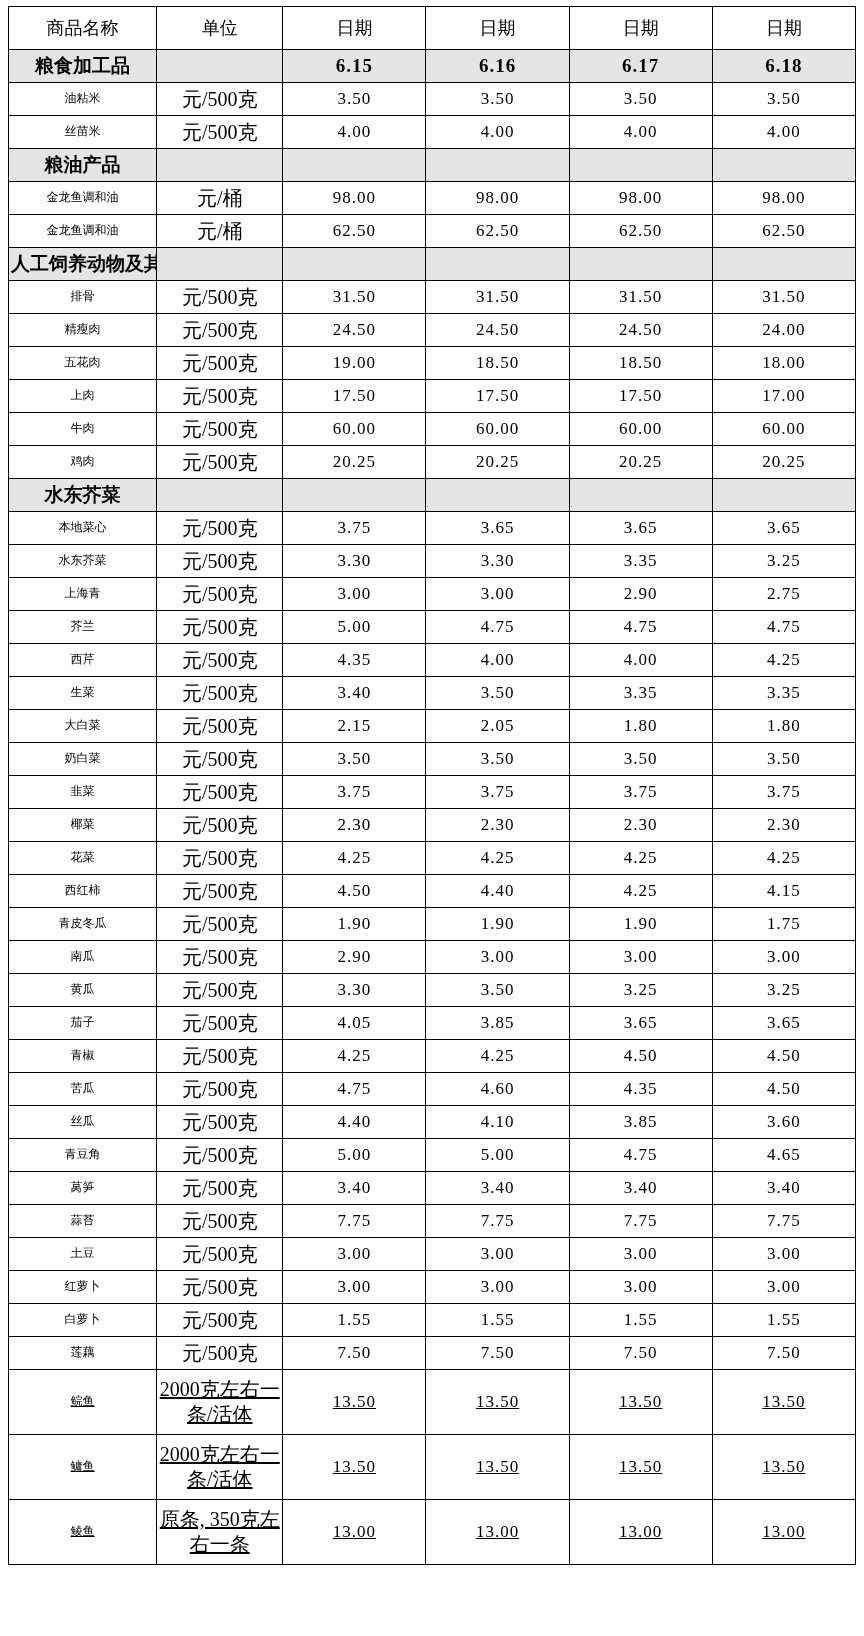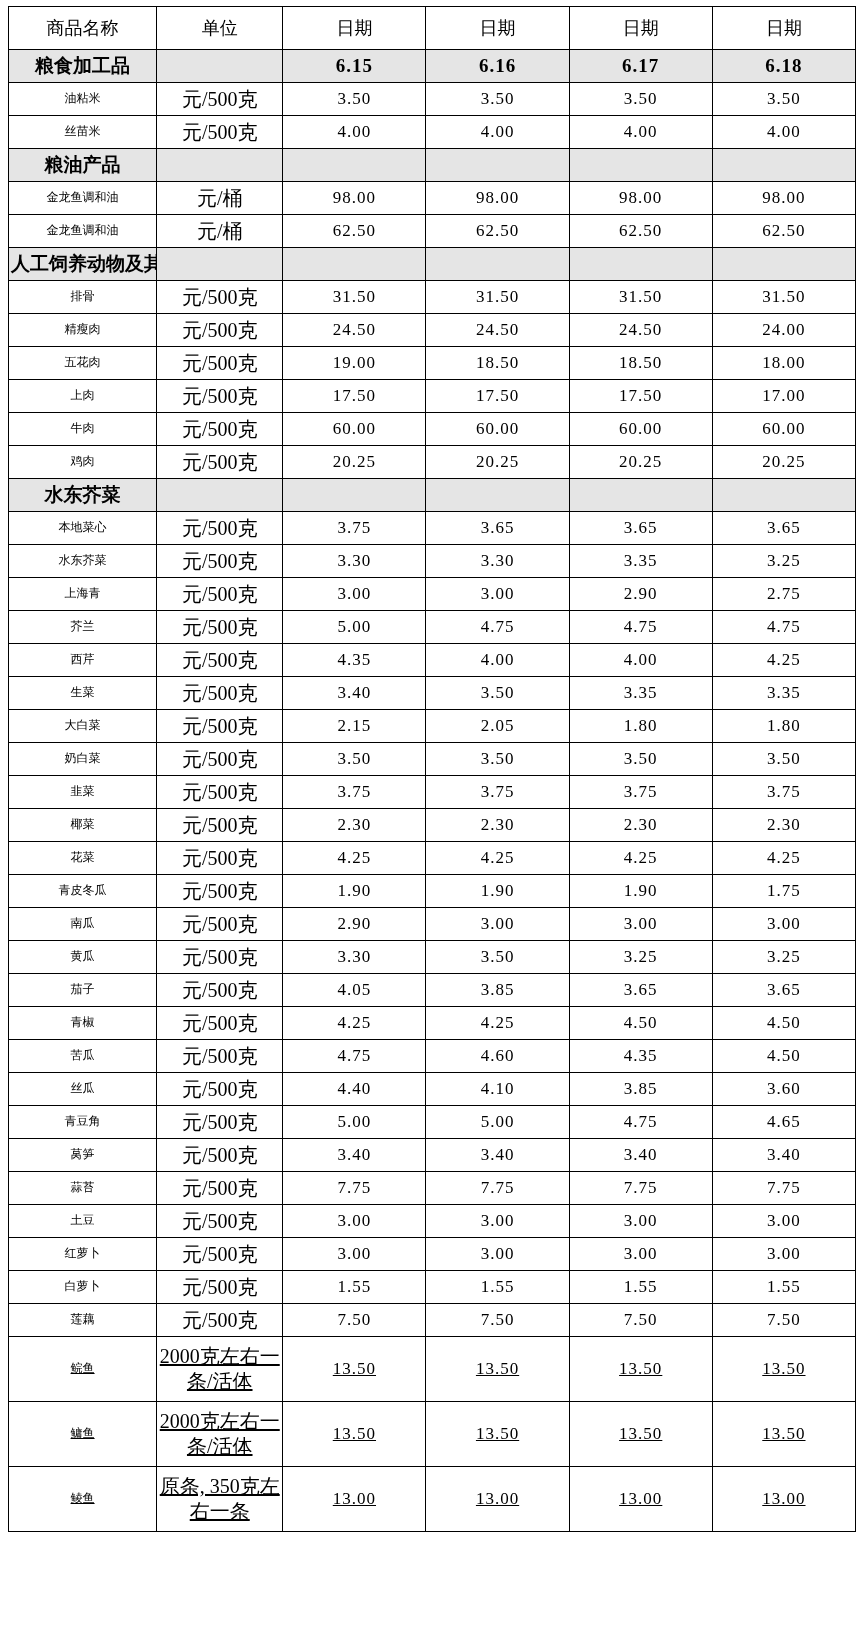--- a/index.html
+++ b/index.html
@@ -267,20 +267,28 @@
         </tr>
         <tr>
           <td class="name">花菜</td>
           <td class="unit">元/500克</td>
           <td class="val">4.25</td>
           <td class="val">4.25</td>
           <td class="val">4.25</td>
           <td class="val">4.25</td>
         </tr>
         <tr>
+          <td class="name">西红柿</td>
+          <td class="unit">元/500克</td>
+          <td class="val">4.50</td>
+          <td class="val">4.40</td>
+          <td class="val">4.25</td>
+          <td class="val">4.15</td>
+        </tr>
+        <tr>
           <td class="name">青皮冬瓜</td>
           <td class="unit">元/500克</td>
           <td class="val">1.90</td>
           <td class="val">1.90</td>
           <td class="val">1.90</td>
           <td class="val">1.75</td>
         </tr>
         <tr>
           <td class="name">南瓜</td>
           <td class="unit">元/500克</td>

